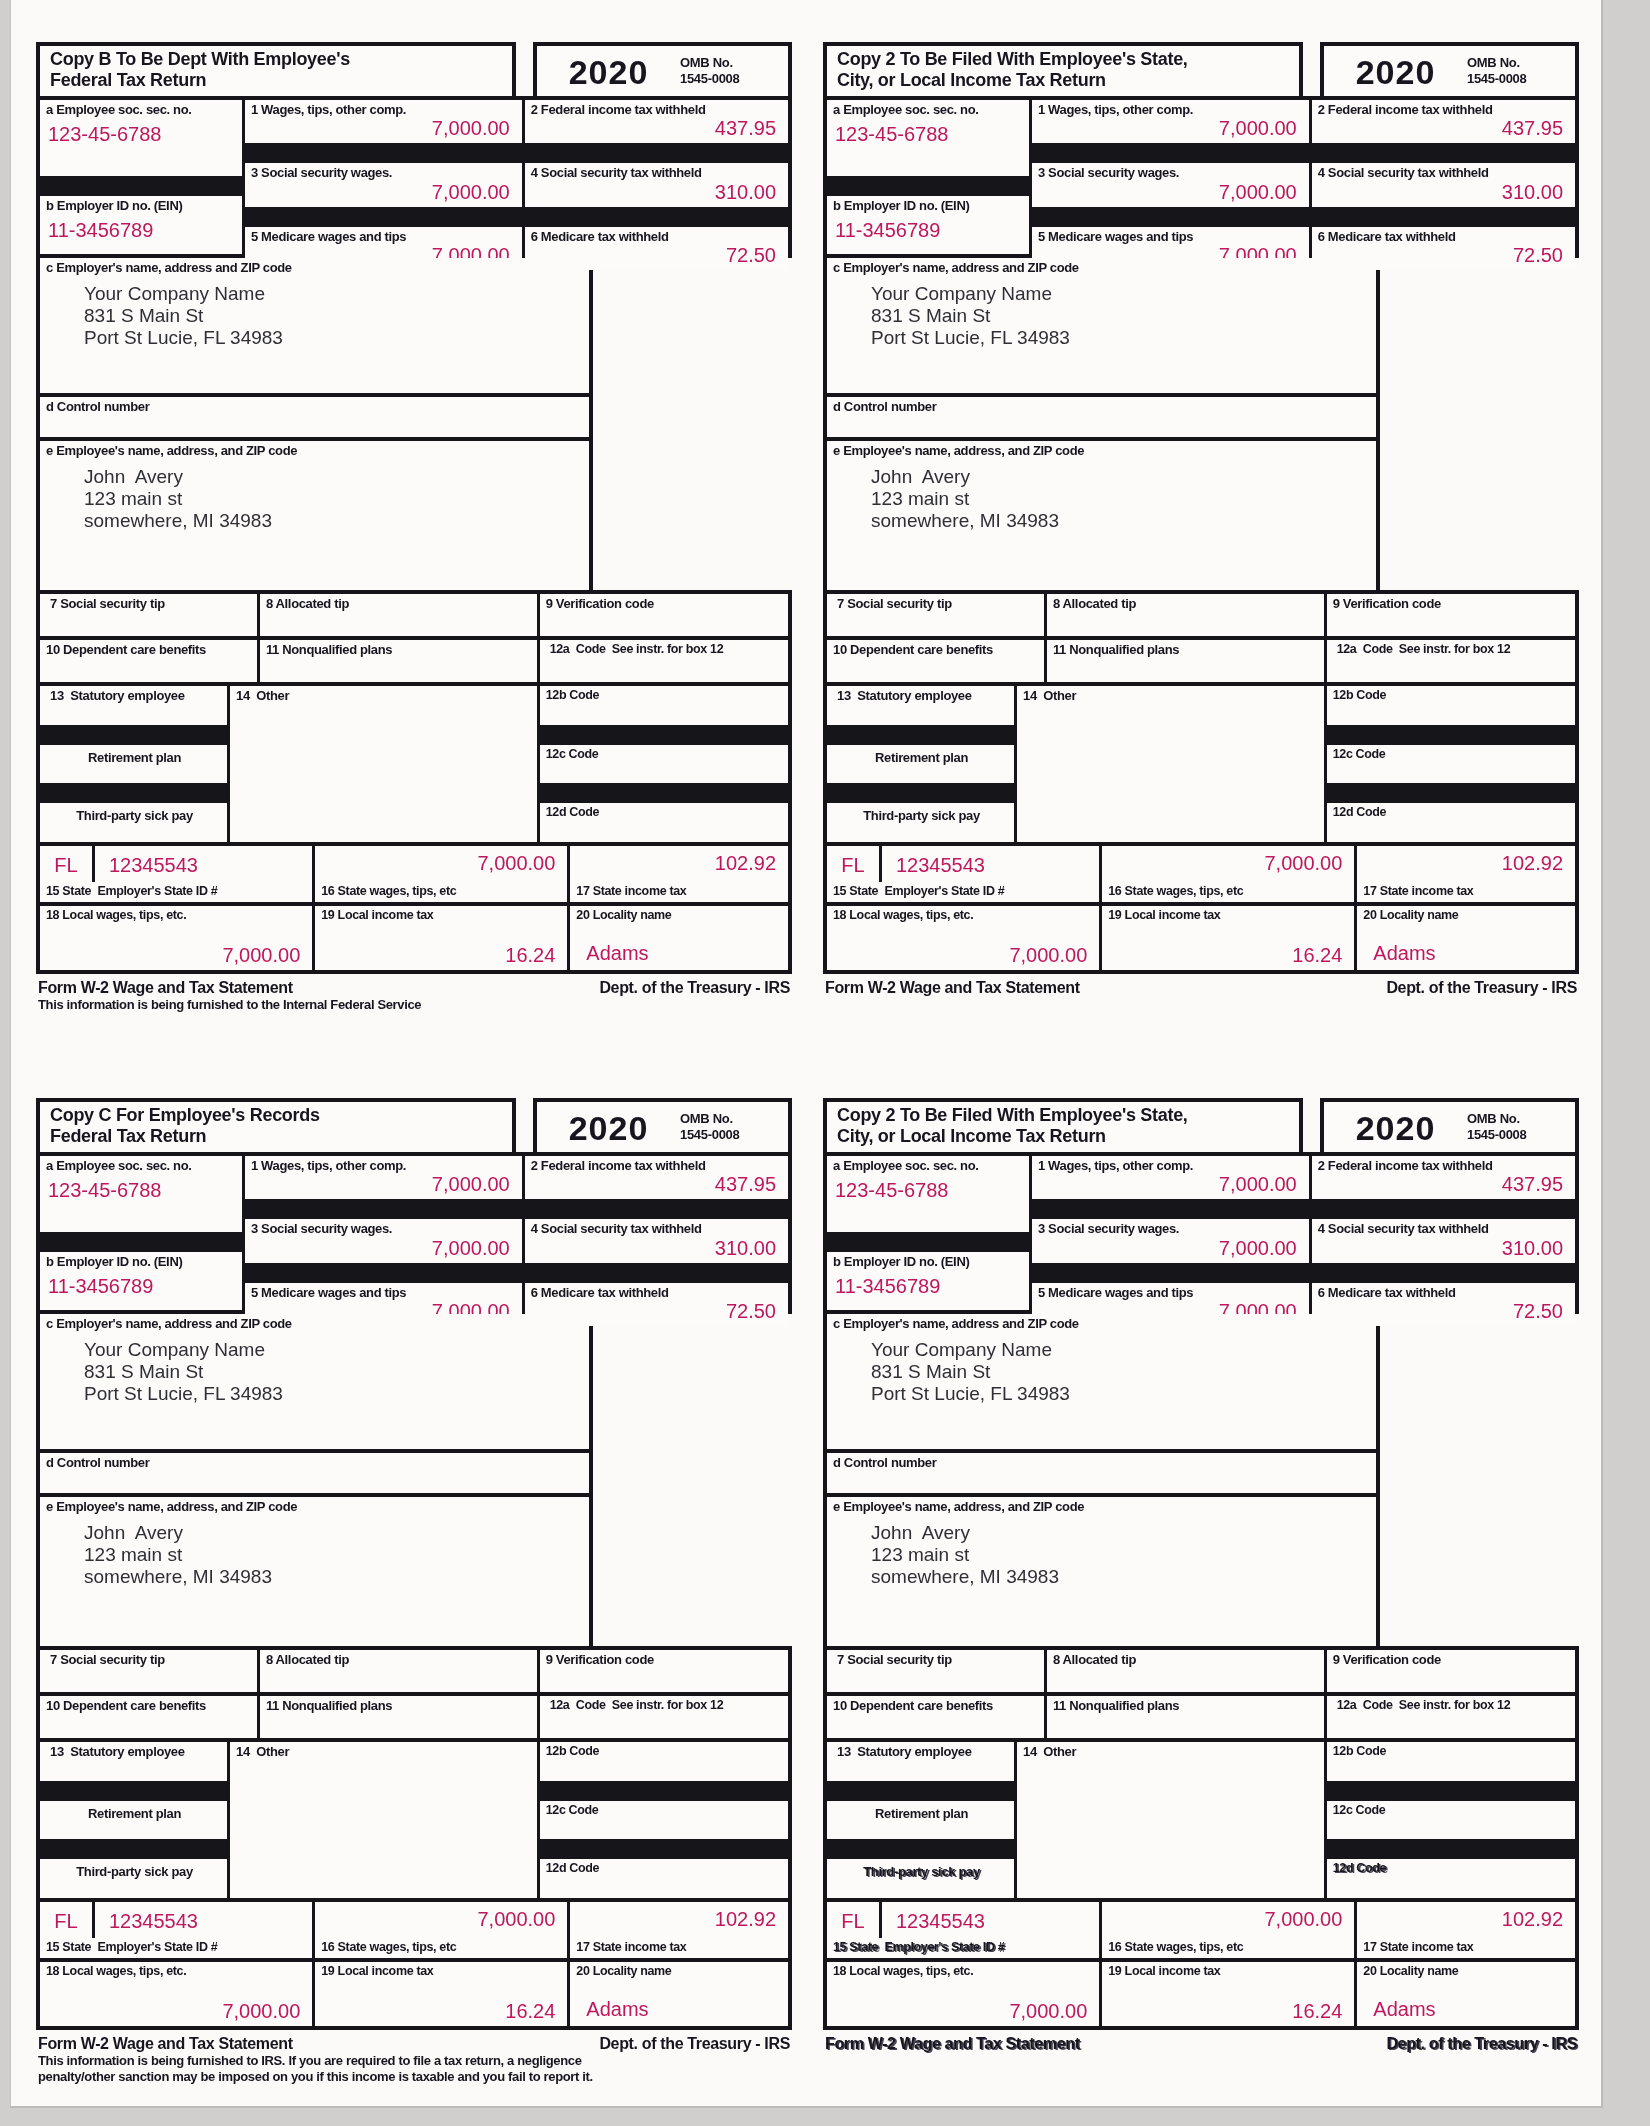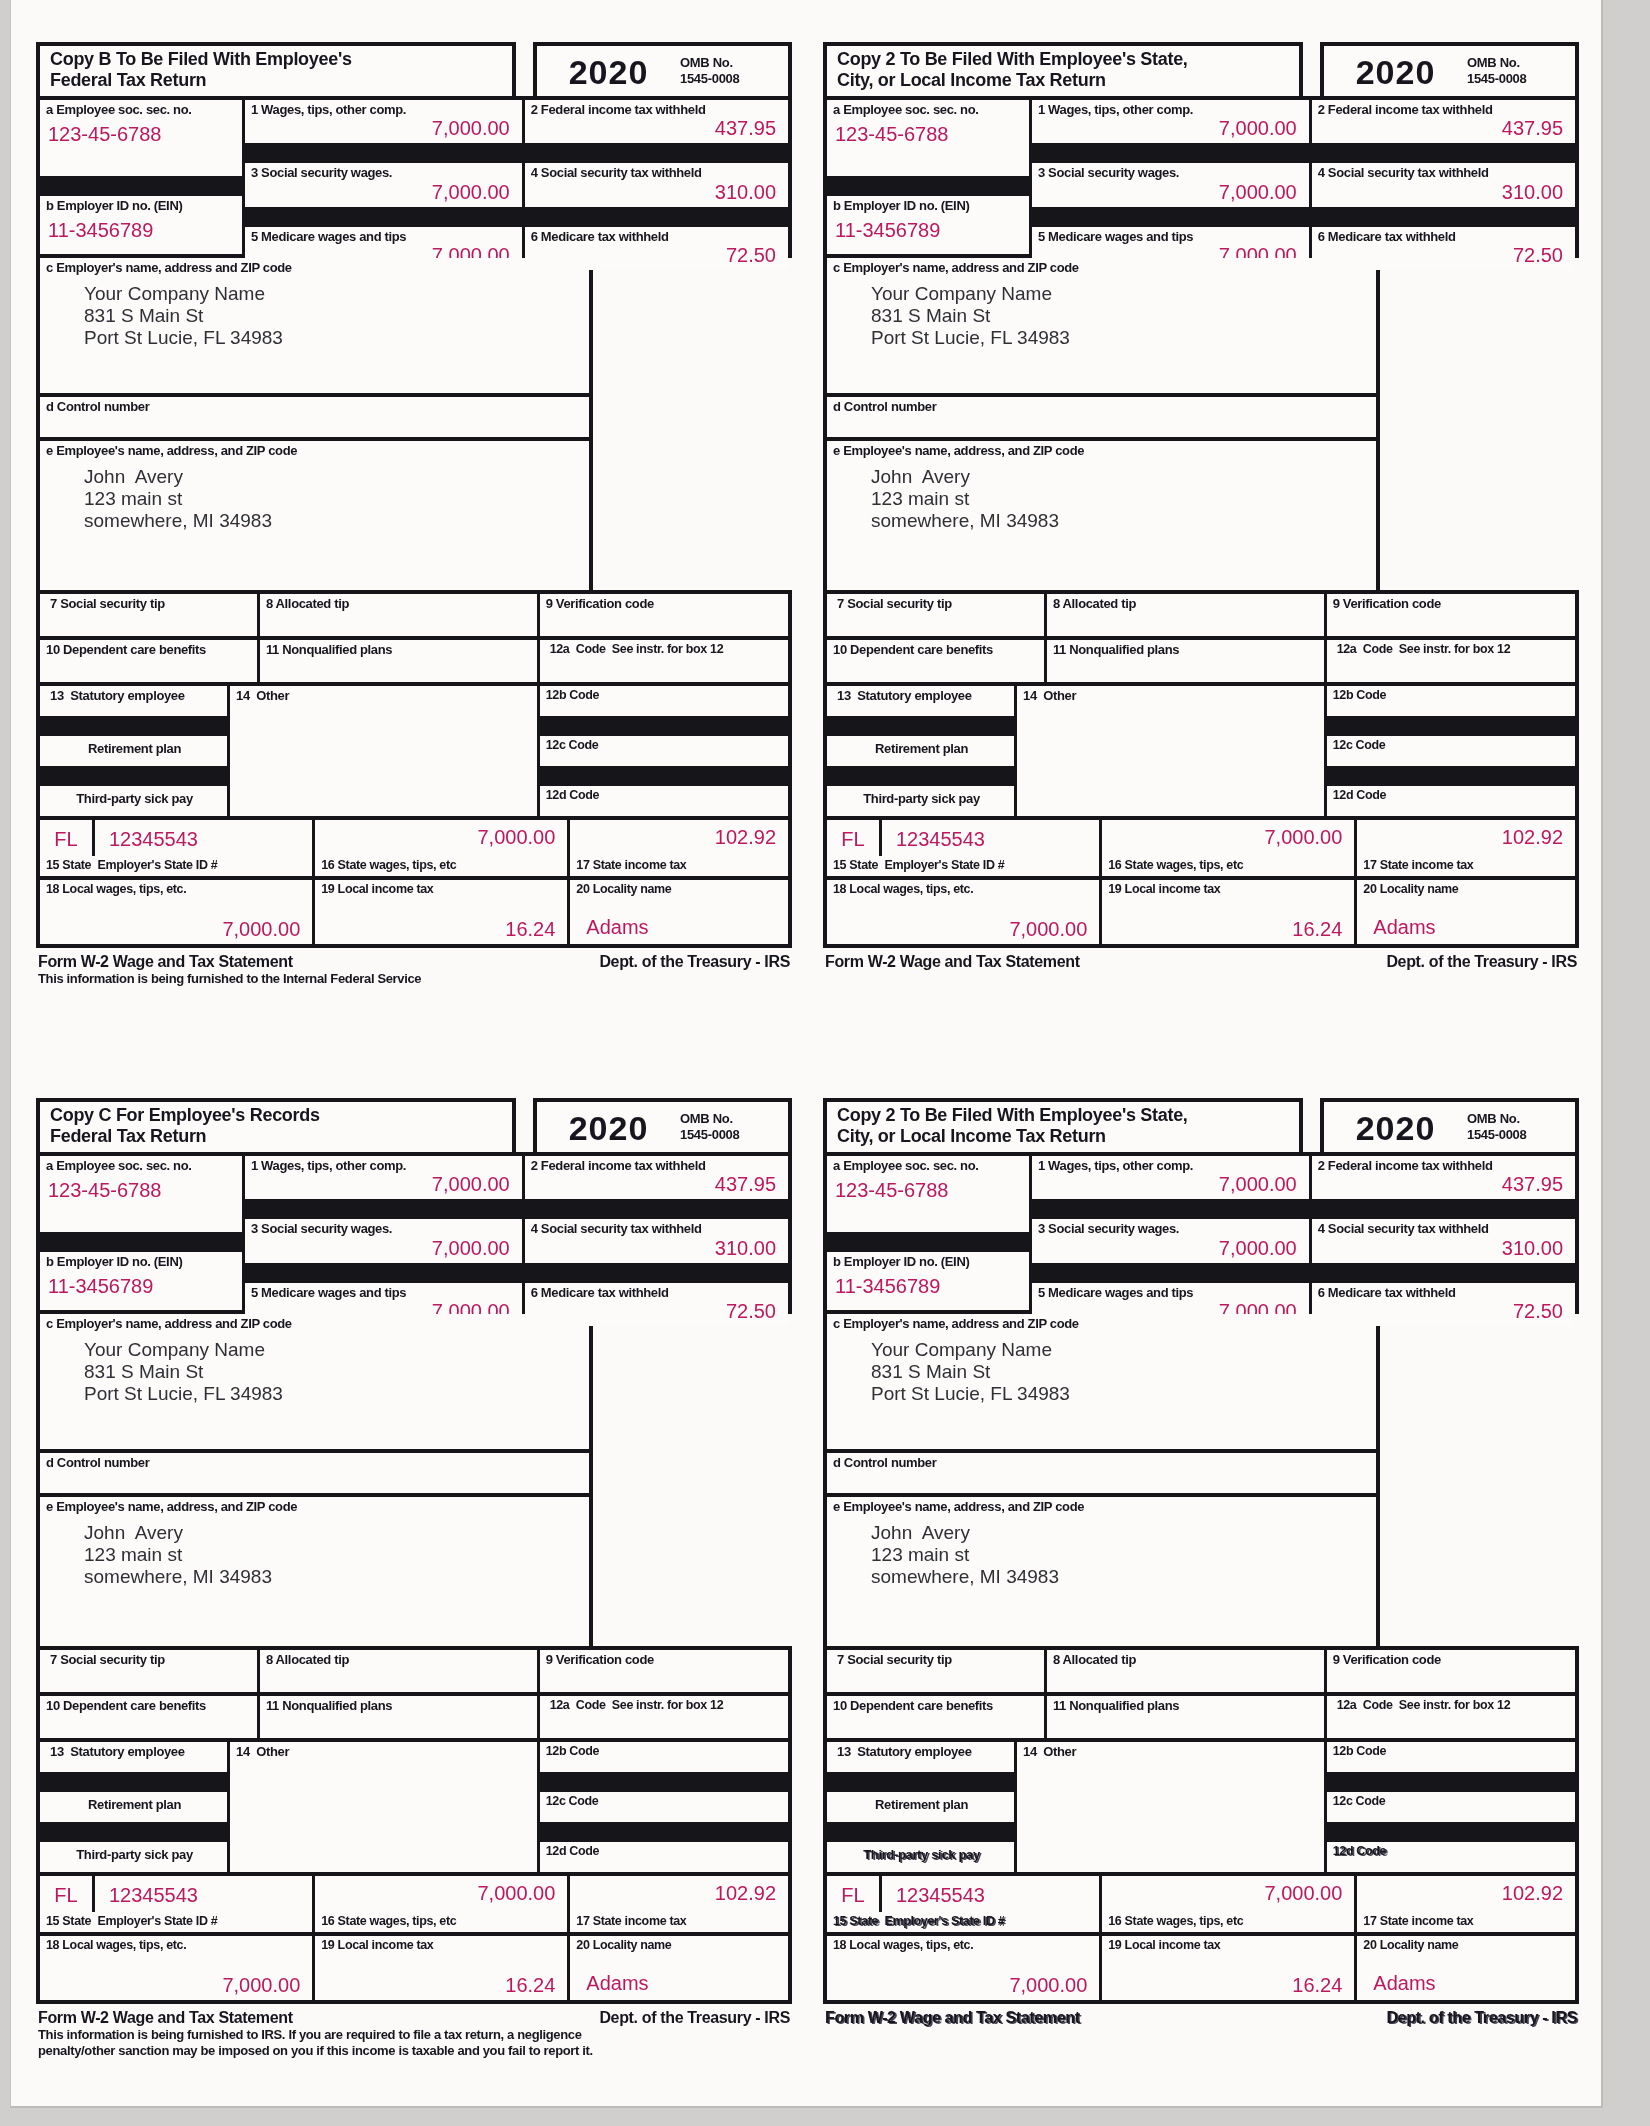--- a/index.html
+++ b/index.html
@@ -60,21 +60,21 @@
   .sec-d{height:48px;}
   .sec-e{height:157px;}
   .addr{font-size:19px;color:#2f2f36;line-height:1.16;padding:8px 0 0 28px;margin-left:16px;}
 
   
   .sec-row{height:50px;}
   .c1{width:29%;} .c2{width:37%;} .c3{flex:1;}
   .ind{padding-left:10px;}
 
   
-  .sec-h{height:138px;}
+  .sec-h{height:164px;}
   .col-13{width:25%;} .box-14{width:41%;} .col-12{flex:1;}
   .ctr{text-align:center;padding-top:6px;}
 
   
   .sec-i{height:64px;}
   .sec-j{height:72px;}
   .s1{width:36.4%;} .s2{width:33.7%;} .s3{flex:1;}
   .b15{display:flex;flex-direction:column;}
   .b15-top{display:flex;height:38px;}
   .b15-state{width:52px;text-align:center;padding-top:8px;border-right:3px solid #161519;}
@@ -92,21 +92,21 @@
 </style>
 </head>
 <body>
 
 <div class="page">
   <div id="forms">
       <div class="w2 copy-0">
 
   <div class="hdr">
     <div class="hdr-title">
-      <div>Copy B To Be Filed With Employee's</div>
+      <div>Copy B To Be Dept With Employee's</div>
       <div>Federal Tax Return</div>
     </div>
     <div class="hdr-gap"></div>
     <div class="hdr-omb">
       <div class="hdr-year">2020</div>
       <div class="omb-small">
         <div>OMB No.</div>
         <div>1545-0008</div>
       </div>
     </div>

